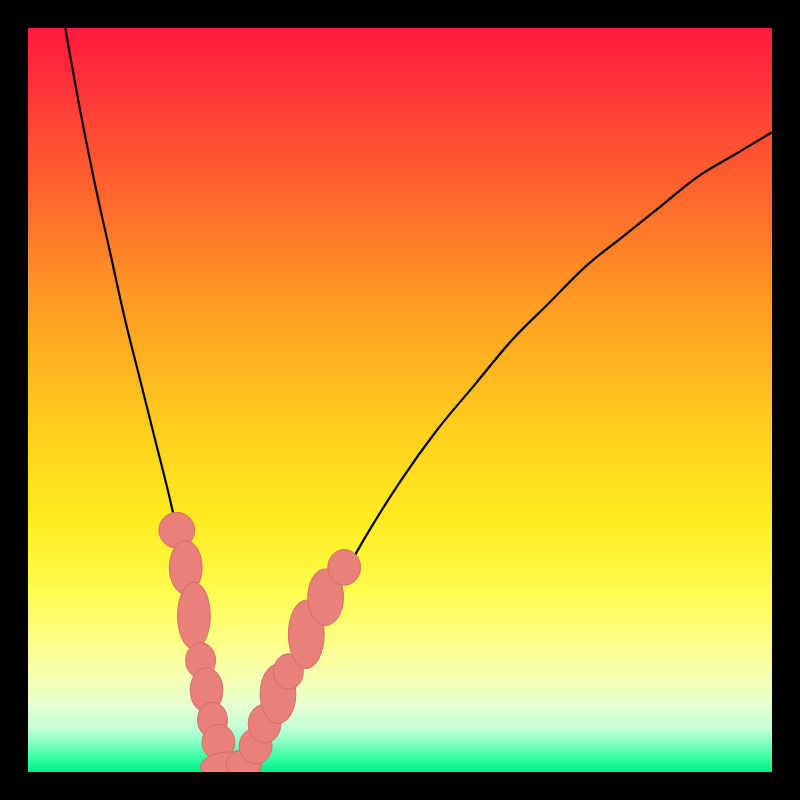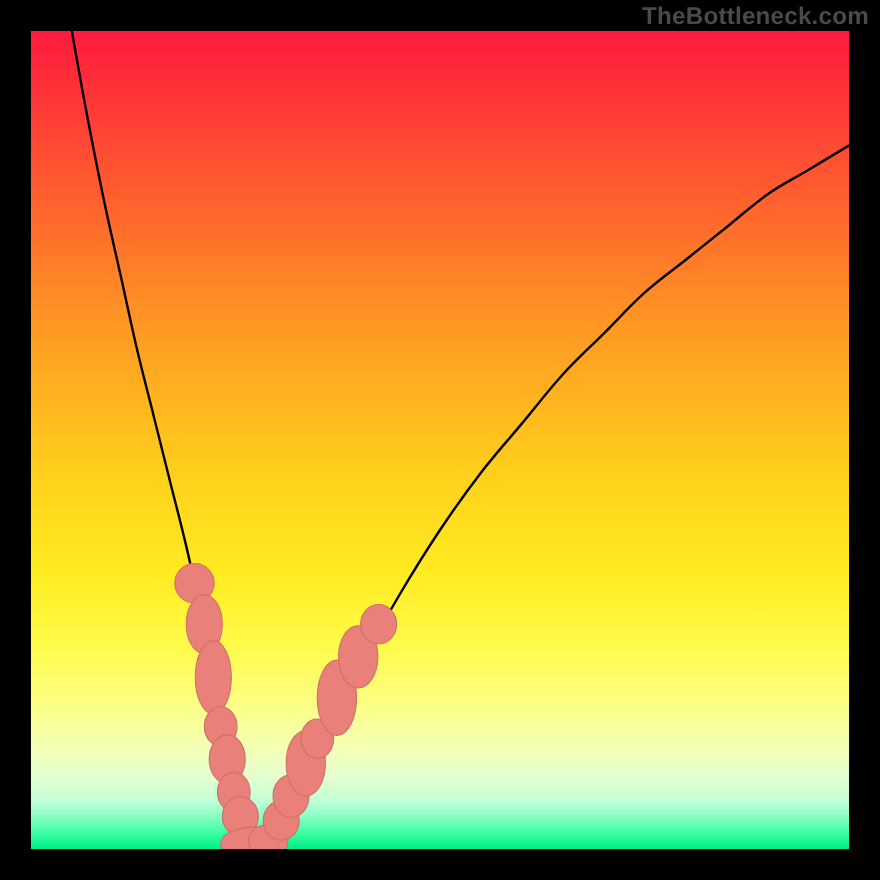--- a/index.html
+++ b/index.html
@@ -95,14 +95,13 @@
           <ellipse cx="227.66" cy="717.96" rx="16.37" ry="17.86" fill="#e98079" stroke="#d06e68" stroke-width="1"></ellipse>
           <ellipse cx="236.59" cy="695.64" rx="16.37" ry="19.34" fill="#e98079" stroke="#d06e68" stroke-width="1"></ellipse>
           <ellipse cx="249.98" cy="665.88" rx="17.86" ry="29.76" fill="#e98079" stroke="#d06e68" stroke-width="1"></ellipse>
           <ellipse cx="260.40" cy="643.56" rx="14.88" ry="17.86" fill="#e98079" stroke="#d06e68" stroke-width="1"></ellipse>
           <ellipse cx="278.26" cy="606.36" rx="17.86" ry="34.22" fill="#e98079" stroke="#d06e68" stroke-width="1"></ellipse>
           <ellipse cx="297.60" cy="569.16" rx="17.86" ry="28.27" fill="#e98079" stroke="#d06e68" stroke-width="1"></ellipse>
           <ellipse cx="316.20" cy="539.40" rx="16.37" ry="17.86" fill="#e98079" stroke="#d06e68" stroke-width="1"></ellipse>
         </g>
     </svg>
   </div>
-  <div class="watermark">TheBottleneck.com</div>
 </div>
 
 </body></html>

